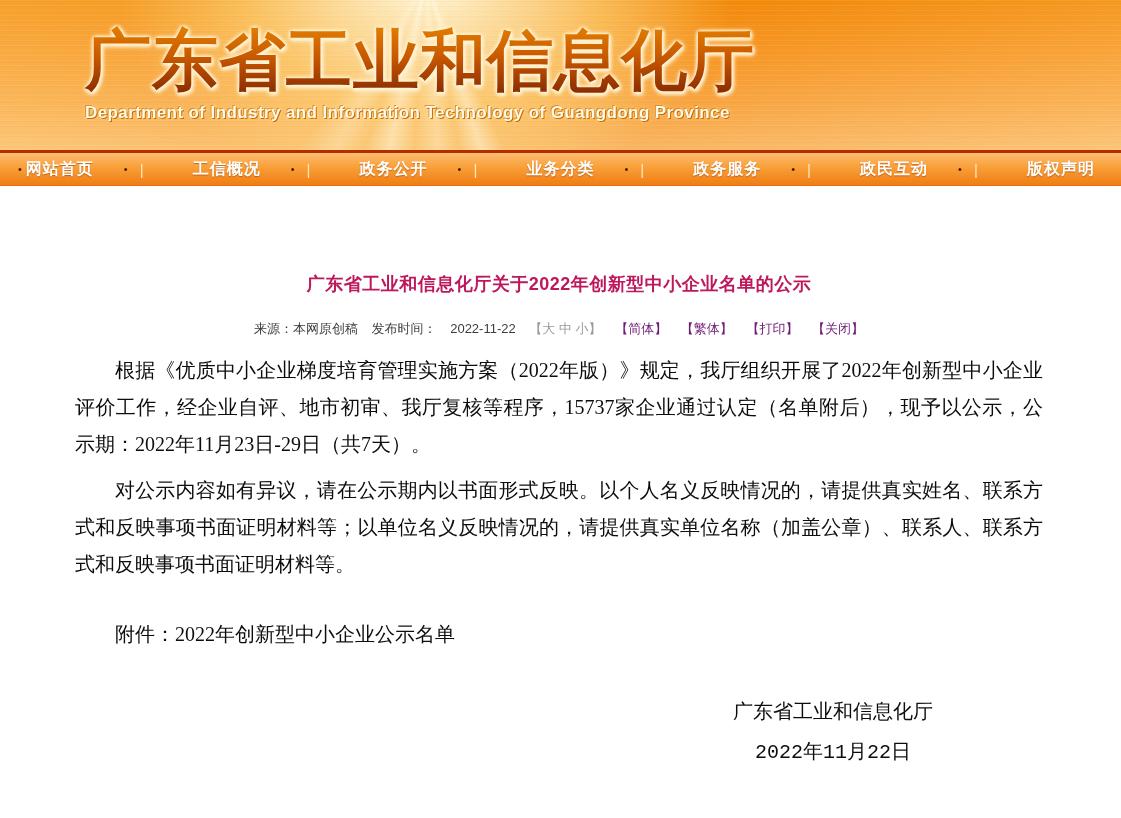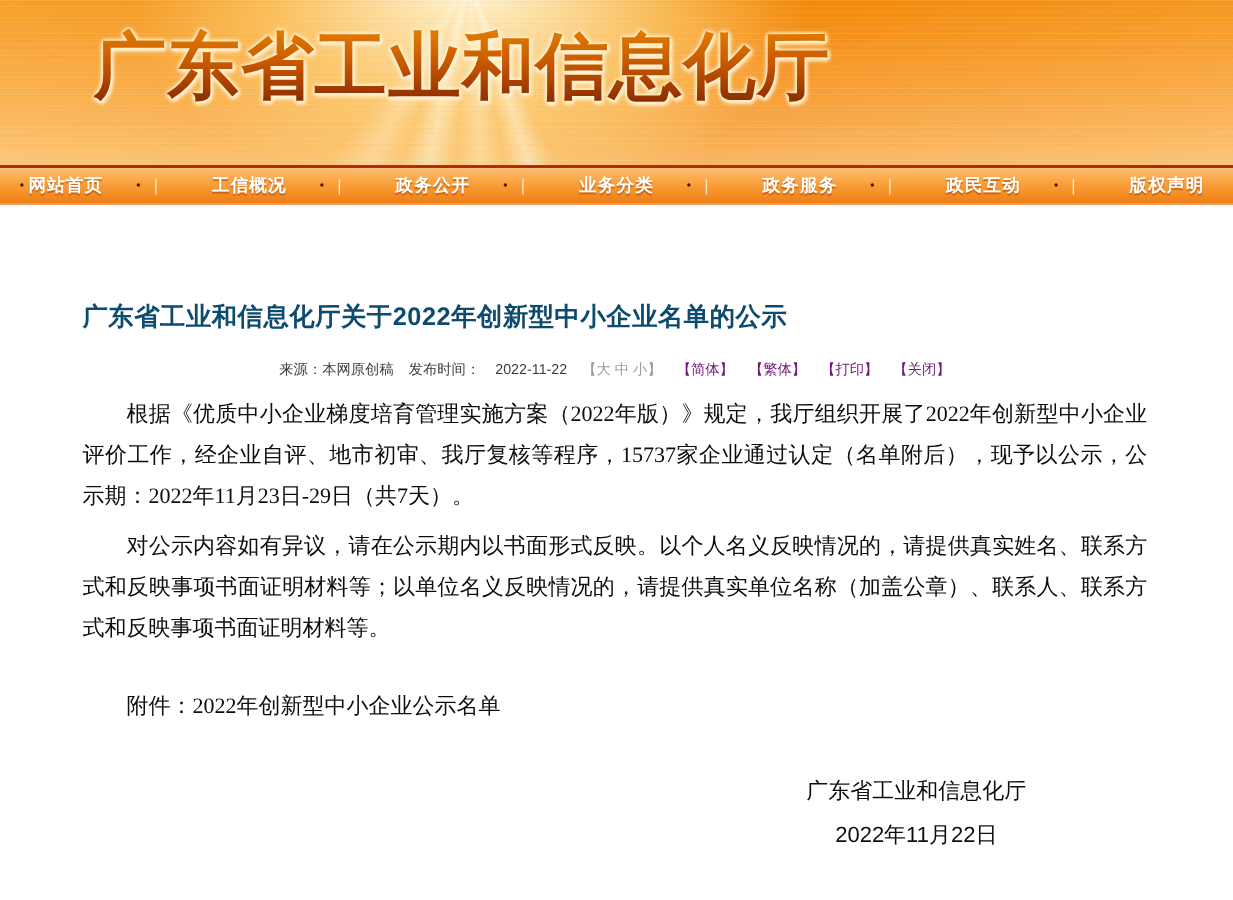--- a/index.html
+++ b/index.html
@@ -61,22 +61,22 @@
     text-shadow:0 1px 1px rgba(150,60,0,0.55);
   }
   .nav-sep { display:flex; align-items:center; margin-left:30px; }
   .nav-bullet { color:#3f1c00; font-size:11px; margin-right:12px; }
   .nav-pipe { color:#ffe6c2; font-size:15px; }
   .nav-items .nav-item:last-child .nav-sep { visibility:hidden; width:0; margin:0; overflow:hidden; }
 
   
   .article { padding:0 78px 0 75px; }
   .article-title {
-    margin-top:86px; text-align:left;
-    font-size:23px; font-weight:bold; color:#0c4a6e;
+    margin-top:86px; text-align:center;
+    font-size:18px; font-weight:bold; color:#be185d;
     font-family:"Liberation Sans","DejaVu Sans",sans-serif; letter-spacing:.5px;
   }
   .article-meta {
     margin-top:24px; text-align:center; font-size:13px; color:#3d3d3d; white-space:nowrap;
   }
   .article-meta span { margin:0 5px; }
   .meta-plain { color:#3d3d3d; }
   .meta-ctrl { color:#701a75; cursor:pointer; }
   .meta-ctrl-light { color:#9a9a9a; cursor:pointer; }
 
@@ -89,30 +89,31 @@
 
   .attachment-line {
     margin-top:38px; text-indent:2em;
     font-family:"Liberation Serif","DejaVu Serif",serif;
     font-size:20px; color:#0d0d0d; cursor:pointer;
   }
 
   .signature { margin-top:50px; text-align:right; padding-right:110px; }
   .signature-inner { display:inline-block; text-align:center; }
   .sig-org  { font-family:"Liberation Serif","DejaVu Serif",serif; font-size:20px; color:#0d0d0d; }
-  .sig-date { font-family:Liberation Sans, sans-serif; font-size:20px; color:#0d0d0d; margin-top:13px; }
+  .sig-date { font-family:Liberation Mono, monospace; font-size:20px; color:#0d0d0d; margin-top:13px; }
 </style>
 </head>
 <body>
 
 <div class="page">
 
   <div class="banner">
     <div class="banner-text">
       <div class="banner-title">广东省工业和信息化厅</div>
+      <div class="banner-subtitle">Department of Industry and Information Technology of Guangdong Province</div>
     </div>
   </div>
   <div class="banner-divider"></div>
 
   <div class="nav-bar">
     <span class="nav-lead-bullet">•</span>
     <div class="nav-items">
 
         <div class="nav-item">
           <span class="nav-label">网站首页</span>

